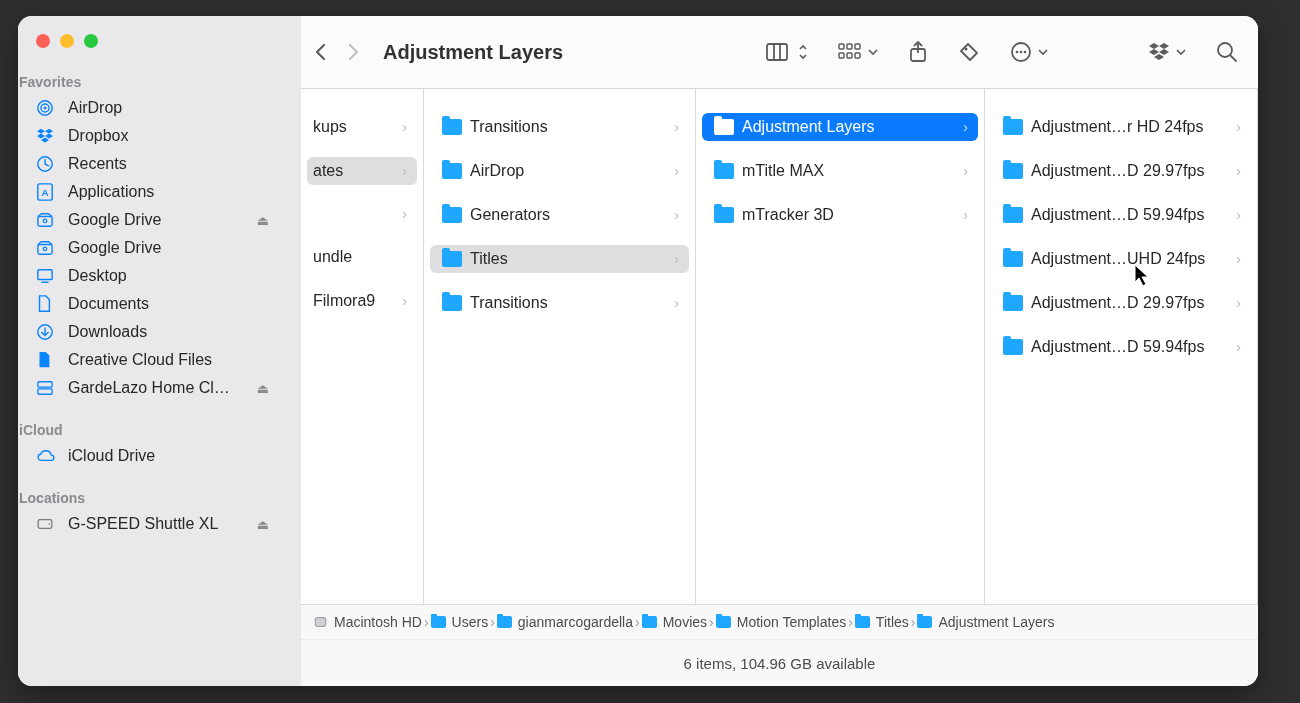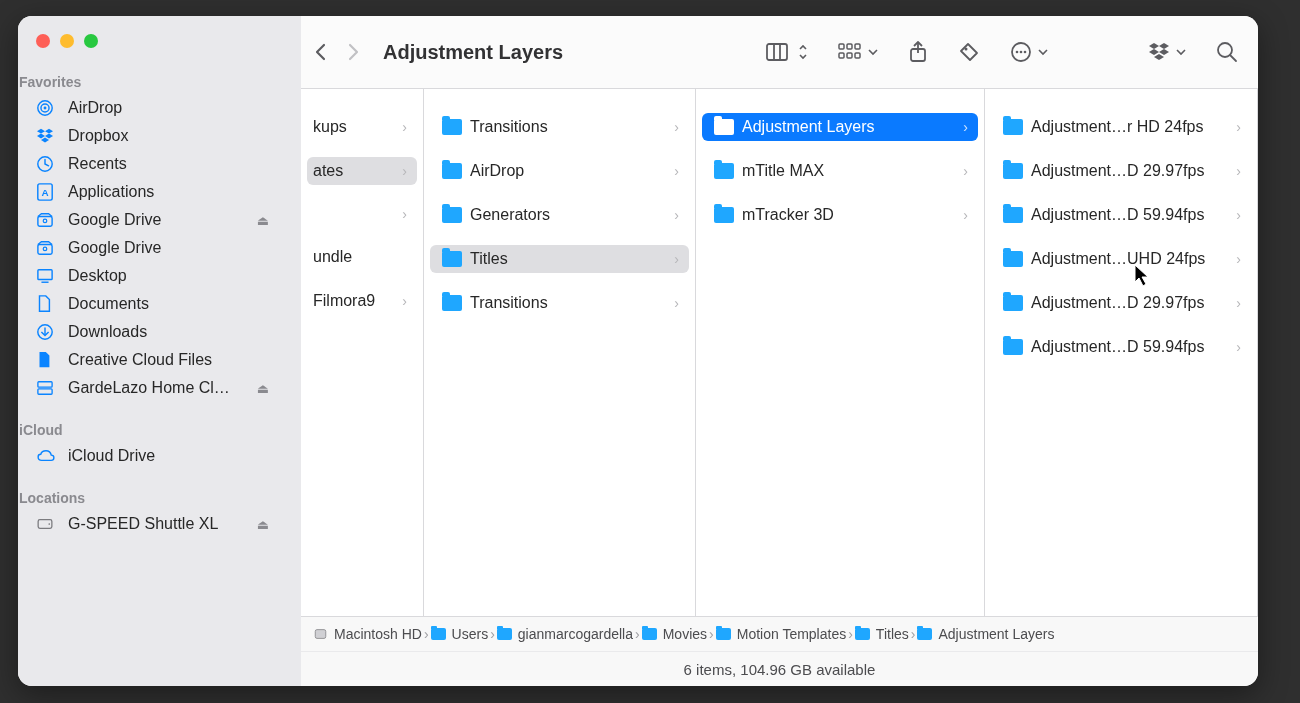--- a/index.html
+++ b/index.html
@@ -43,21 +43,21 @@
   .entry.sel-gray{ background:#dedee1; }
   .entry.sel-blue{ background:#0a7aff; color:#fff; }
   .entry.sel-blue .chev{ color:#cde4ff; }
   .col0 .entry{ padding-left:6px; }
   .col0 .entry .lbl{ white-space:nowrap; overflow:hidden; }
   .pathbar{ height:35px; border-top:1px solid #d9d9dc; background:#f8f8f8; display:flex; align-items:center; padding:0 12px; font-size:14px; color:#4c4c4f; overflow:hidden; white-space:nowrap;}
   .pathbar .seg{ display:flex; align-items:center; gap:6px;}
   .pathbar .sep{ color:#a0a0a4; margin:0 2px;}
   .pathbar .mini-folder{ width:15px; height:12px; background:#1fa7ff; border-radius:2px; display:inline-block; position:relative;}
   .pathbar .mini-folder:before{content:"";position:absolute;top:-2px;left:0;width:6px;height:3px;background:#1fa7ff;border-radius:1px 1px 0 0;}
-  .statusbar{ height:35px; background:#f8f8f8; border-top:1px solid #eaeaec; display:flex; align-items:center; justify-content:center; font-size:15px; color:#4c4c4f;}
+  .statusbar{ height:47px; background:#f8f8f8; border-top:1px solid #eaeaec; display:flex; align-items:center; justify-content:center; font-size:15px; color:#4c4c4f;}
   svg{ display:block; }
   .cursor{ position:absolute; left:1116px; top:248px; font-size:22px; color:#000; z-index:50;}
 </style>
 </head>
 <body>
 
 <div class="window">
   <div class="sidebar">
     <div class="traffic">
       <span class="red"></span>

